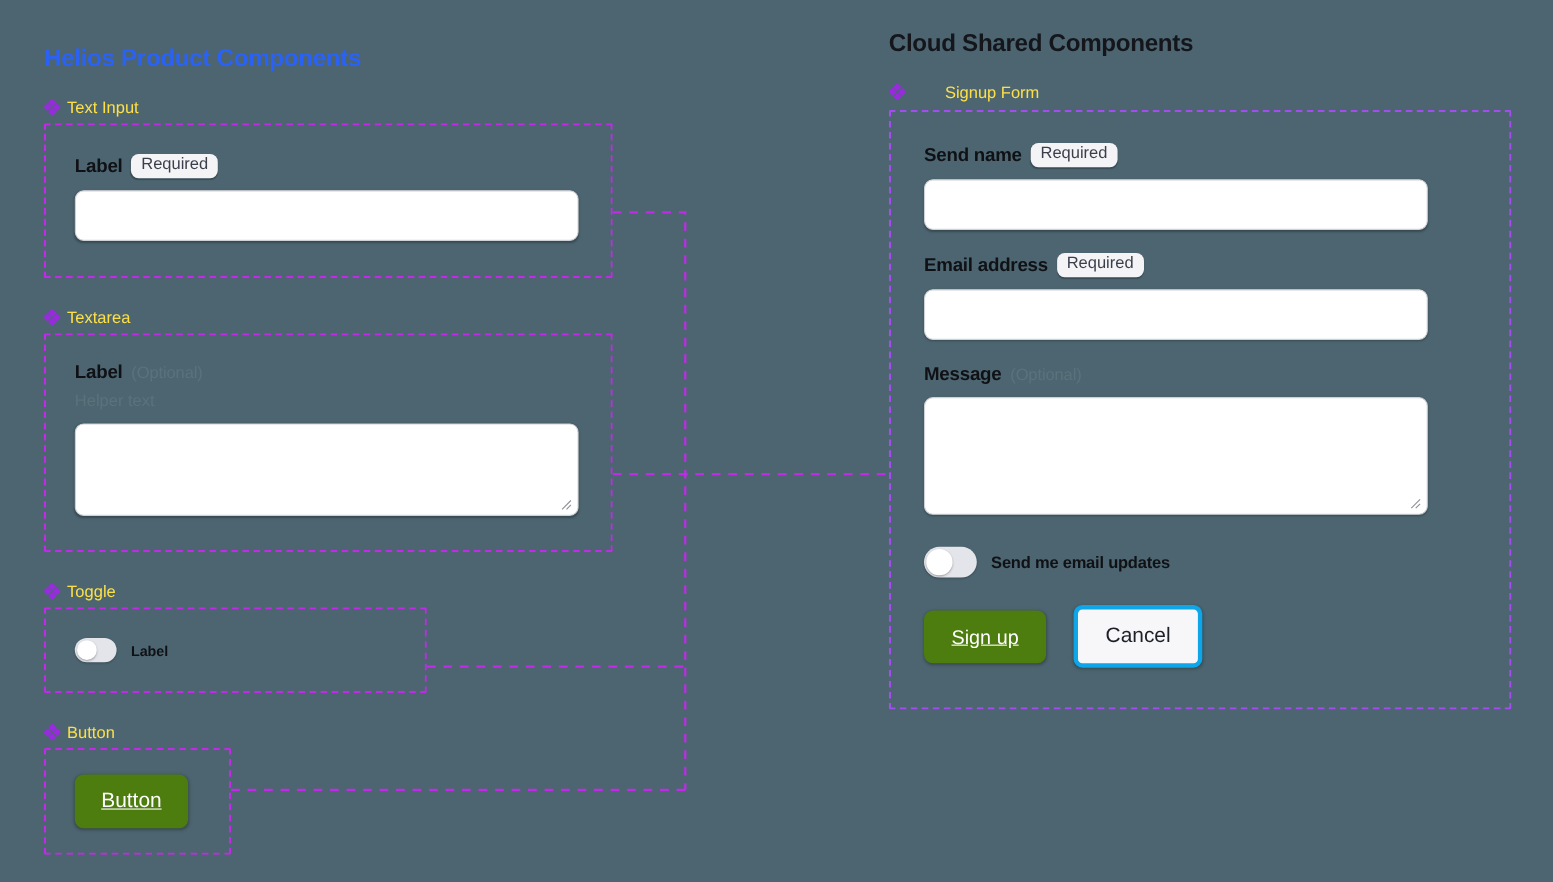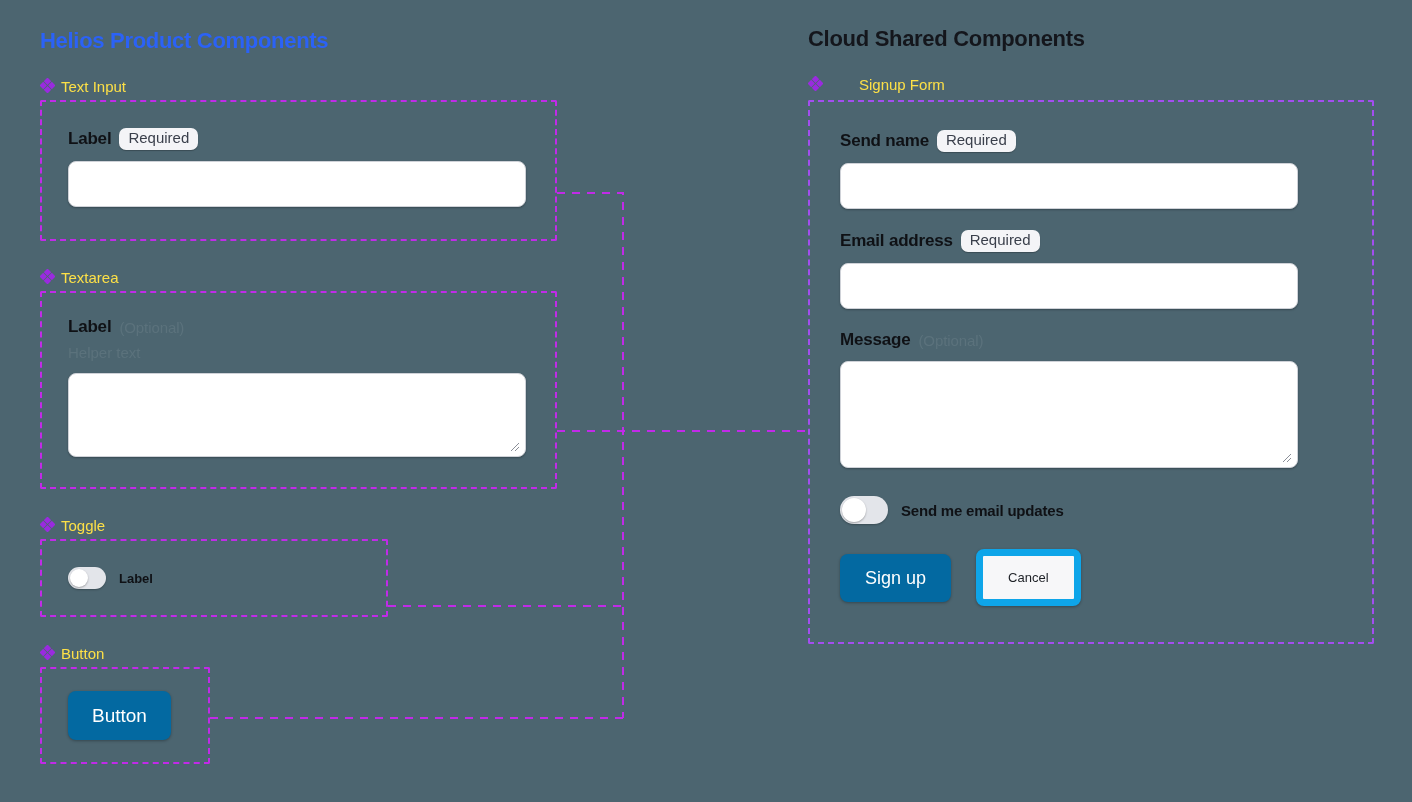--- a/index.html
+++ b/index.html
@@ -14,21 +14,21 @@
   }
 
   
   #connectors {
     position:absolute; left:0; top:0; width:1412px; height:802px;
     pointer-events:none; z-index:1;
   }
 
   
   .panel { position:absolute; }
-  #left-panel  { left:40px;  top:30px;  width:620px; }
+  #left-panel  { left:40px;  top:42px;  width:620px; }
   #right-panel { left:808px; top:28px;  width:566px; }
 
   .panel-title {
     font-size:22px;
     font-weight:bold;
     letter-spacing:-0.3px;
     margin:0 0 26px 0;
     line-height:1;
   }
   #left-panel .panel-title  { color:#2b62f6; }
@@ -132,30 +132,31 @@
 
   
   .btn {
     font-family:"Liberation Sans", sans-serif;
     border:none;
     border-radius:8px;
     cursor:pointer;
     line-height:1;
   }
   .btn-primary {
-    background:#0369a1; color:#ffffff;
+    background:#4d7c0f; color:#ffffff;
     font-size:18px;
     padding:15px 25px;
     box-shadow:0 1px 3px rgba(0,0,0,.3);
+    text-decoration:underline;
   }
   .btn-secondary {
     background:#f7f7f9; color:#1d2026;
-    font-size:13px;
+    font-size:19px;
     padding:15px 25px;
-    border:7px solid #0ea5e9;
+    border:4px solid #0ea5e9;
     box-shadow:0 1px 3px rgba(0,0,0,.3);
   }
   #btn-demo { font-size:19px; padding:15px 24px; }
 
   .btn-row { display:flex; align-items:center; gap:25px; margin-top:25px; }
 
   
   .sf { margin-bottom:21px; }
   .sf:last-of-type { margin-bottom:0; }
   #signup-toggle-row { margin-top:24px; }

